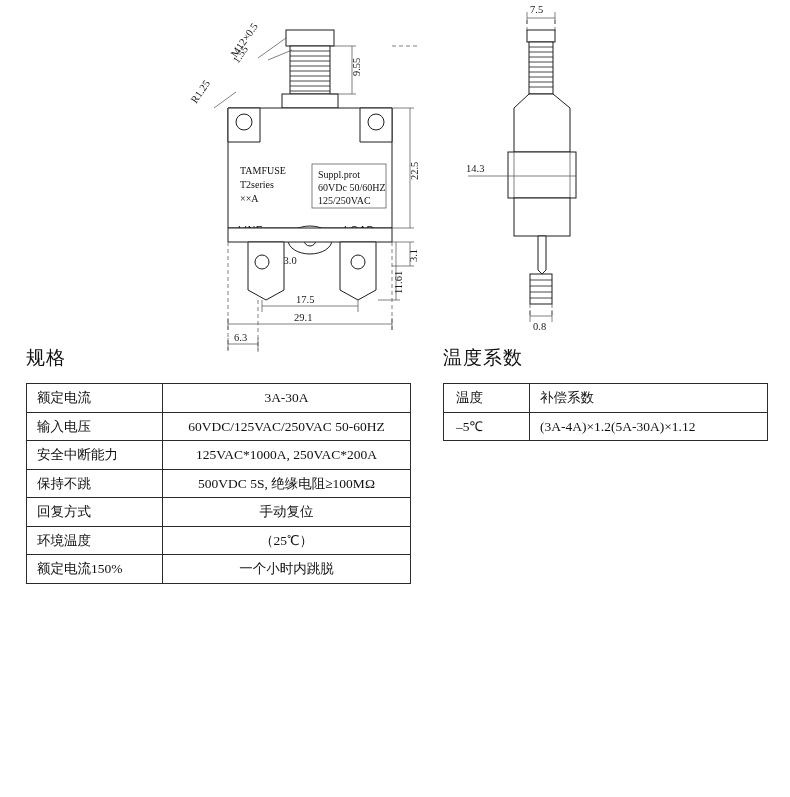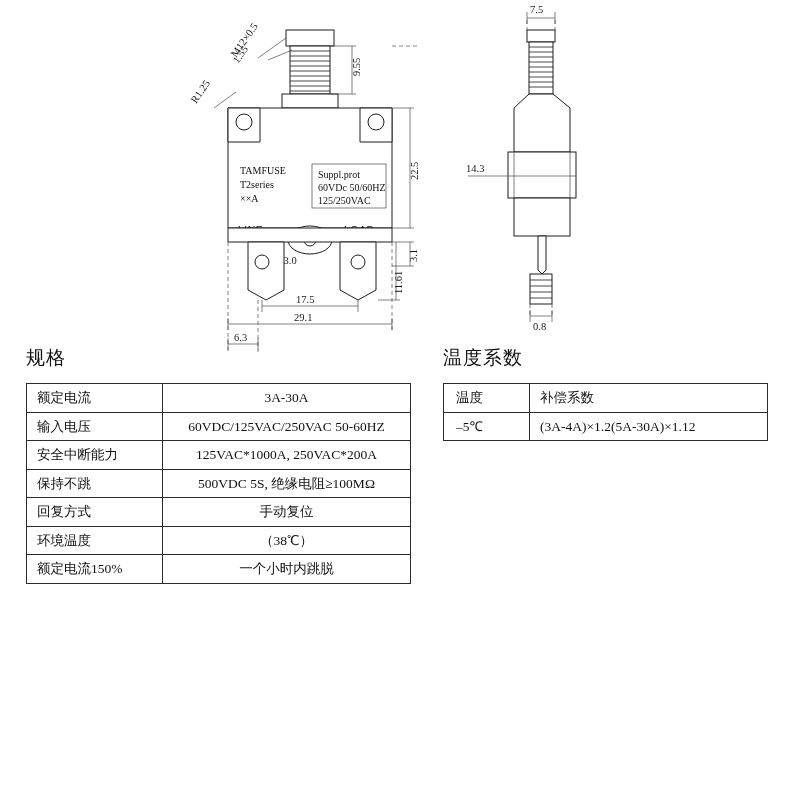--- a/index.html
+++ b/index.html
@@ -263,21 +263,21 @@
         <tr>
           <td class="k">保持不跳</td>
           <td class="v">500VDC 5S, 绝缘电阻≥100MΩ</td>
         </tr>
         <tr>
           <td class="k">回复方式</td>
           <td class="v">手动复位</td>
         </tr>
         <tr>
           <td class="k">环境温度</td>
-          <td class="v">（38℃）</td>
+          <td class="v">（25℃）</td>
         </tr>
         <tr>
           <td class="k">额定电流150%</td>
           <td class="v">一个小时内跳脱</td>
         </tr>
       </tbody>
     </table>
   </div>
 
   <div class="panel" id="temp-panel">

